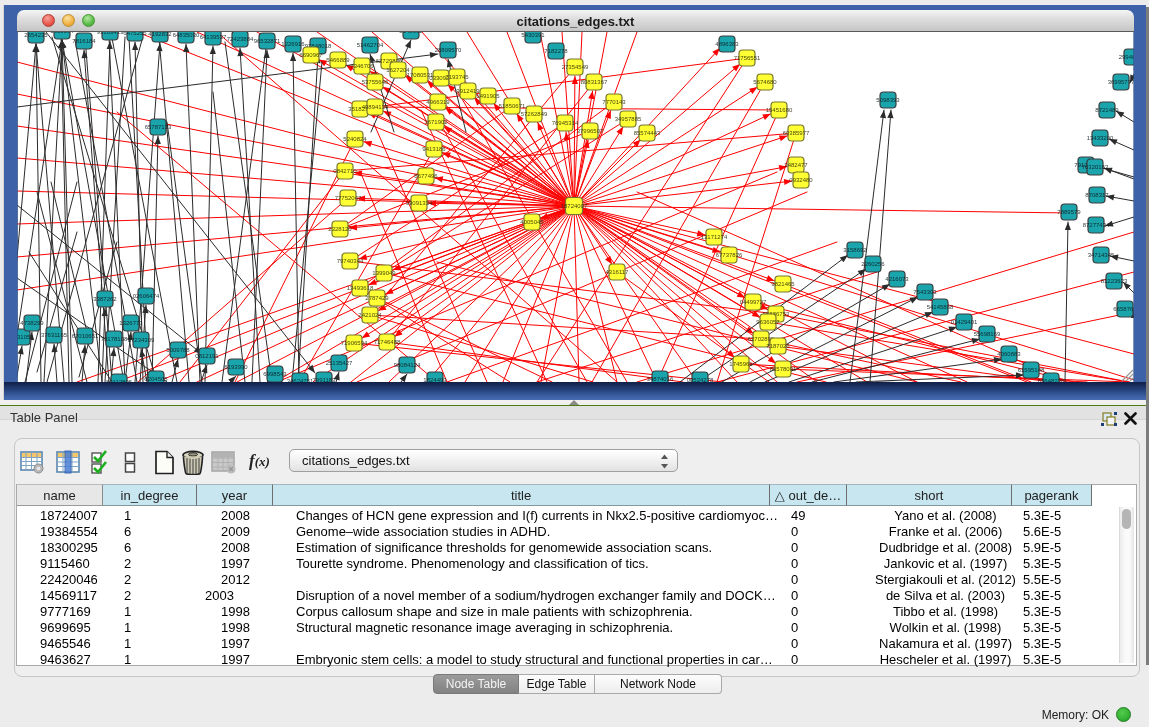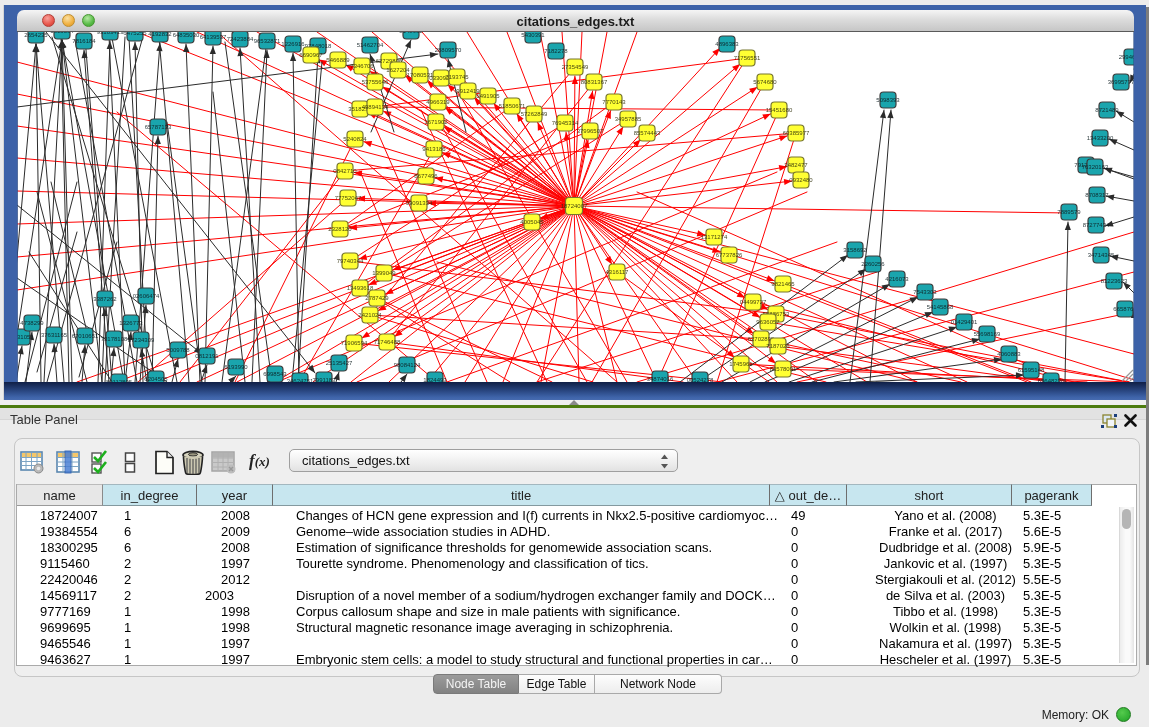--- a/index.html
+++ b/index.html
@@ -13,21 +13,21 @@
   background:linear-gradient(#f5f5f5,#dcdcdc 45%,#c6c6c6);
   border-radius:7px 7px 0 0; border-bottom:1px solid #5a5a5a; }
 #titlebar .t { position:absolute; width:100%; text-align:center; top:3.5px;
   font-size:13px; font-weight:bold; color:#1c1c1c; }
 .light { position:absolute; top:4px; width:13px; height:13px; border-radius:50%; }
 #canvaswrap { left:17px; top:32px; width:1117px; height:350px; background:#fff; overflow:hidden; }
 #rstrip { left:1146px; top:7px; width:3px; height:658px; background:#7d7d7d; }
 
 #splitband { left:0; top:400px; width:1146px; height:5px; background:#f0f0f0; }
 #tpbar { left:0; top:405px; width:1146px; height:15px; background:#e2e2e2;
-  border-top:3px solid #4d7c0f; border-bottom:1px solid #d6d6d6; }
+  border-top:1px solid #4d7c0f; border-bottom:1px solid #d6d6d6; }
 #tpbar .t { position:absolute; left:10px; top:4px; font-size:13px; color:#333; }
 #panelbg { left:0; top:431px; width:1146px; height:296px; background:#ececec; }
 #innerpanel { left:14px; top:438px; width:1126px; height:239px; background:#efefef;
   border:1px solid #c6c6c6; border-radius:8px; }
 #combo { left:289px; top:449px; width:389px; height:23px; background:linear-gradient(#fff,#eee 60%,#e2e2e2);
   border:1px solid #9f9f9f; border-radius:5px; }
 #combo .t { position:absolute; left:12px; top:3px; font-size:13px; color:#111; }
 
 #tablebox { left:16px; top:484px; width:1121px; height:182px; background:#fff;
   border:1px solid #aaa; }
@@ -1044,21 +1044,21 @@
     <span style="left:775px">49</span>
     <span class="ctr" style="left:847px;width:165px">Yano et al. (2008)</span>
     <span style="left:1007px">5.3E-5</span>
   </div>
 <div class="trow" style="top:522px">
 <span style="left:24px">19384554</span>
     <span style="left:108px">6</span>
     <span style="left:205px">2009</span>
     <span style="left:280px;width:488px;overflow:hidden">Genome–wide association studies in ADHD.</span>
     <span style="left:775px">0</span>
-    <span class="ctr" style="left:847px;width:165px">Franke et al. (2017)</span>
+    <span class="ctr" style="left:847px;width:165px">Franke et al. (2006)</span>
     <span style="left:1007px">5.6E-5</span>
   </div>
 <div class="trow" style="top:538px">
 <span style="left:24px">18300295</span>
     <span style="left:108px">6</span>
     <span style="left:205px">2008</span>
     <span style="left:280px;width:488px;overflow:hidden">Estimation of significance thresholds for genomewide association scans.</span>
     <span style="left:775px">0</span>
     <span class="ctr" style="left:847px;width:165px">Dudbridge et al. (2008)</span>
     <span style="left:1007px">5.9E-5</span>
@@ -1086,21 +1086,21 @@
     <span style="left:189px">2003</span>
     <span style="left:280px;width:488px;overflow:hidden">Disruption of a novel member of a sodium/hydrogen exchanger family and DOCK…</span>
     <span style="left:775px">0</span>
     <span class="ctr" style="left:847px;width:165px">de Silva et al. (2003)</span>
     <span style="left:1007px">5.3E-5</span>
   </div>
 <div class="trow" style="top:602px">
 <span style="left:24px">9777169</span>
     <span style="left:108px">1</span>
     <span style="left:205px">1998</span>
-    <span style="left:280px;width:488px;overflow:hidden">Corpus callosum shape and size in male patients with significance.</span>
+    <span style="left:280px;width:488px;overflow:hidden">Corpus callosum shape and size in male patients with schizophrenia.</span>
     <span style="left:775px">0</span>
     <span class="ctr" style="left:847px;width:165px">Tibbo et al. (1998)</span>
     <span style="left:1007px">5.3E-5</span>
   </div>
 <div class="trow" style="top:618px">
 <span style="left:24px">9699695</span>
     <span style="left:108px">1</span>
     <span style="left:205px">1998</span>
     <span style="left:280px;width:488px;overflow:hidden">Structural magnetic resonance image averaging in schizophrenia.</span>
     <span style="left:775px">0</span>

